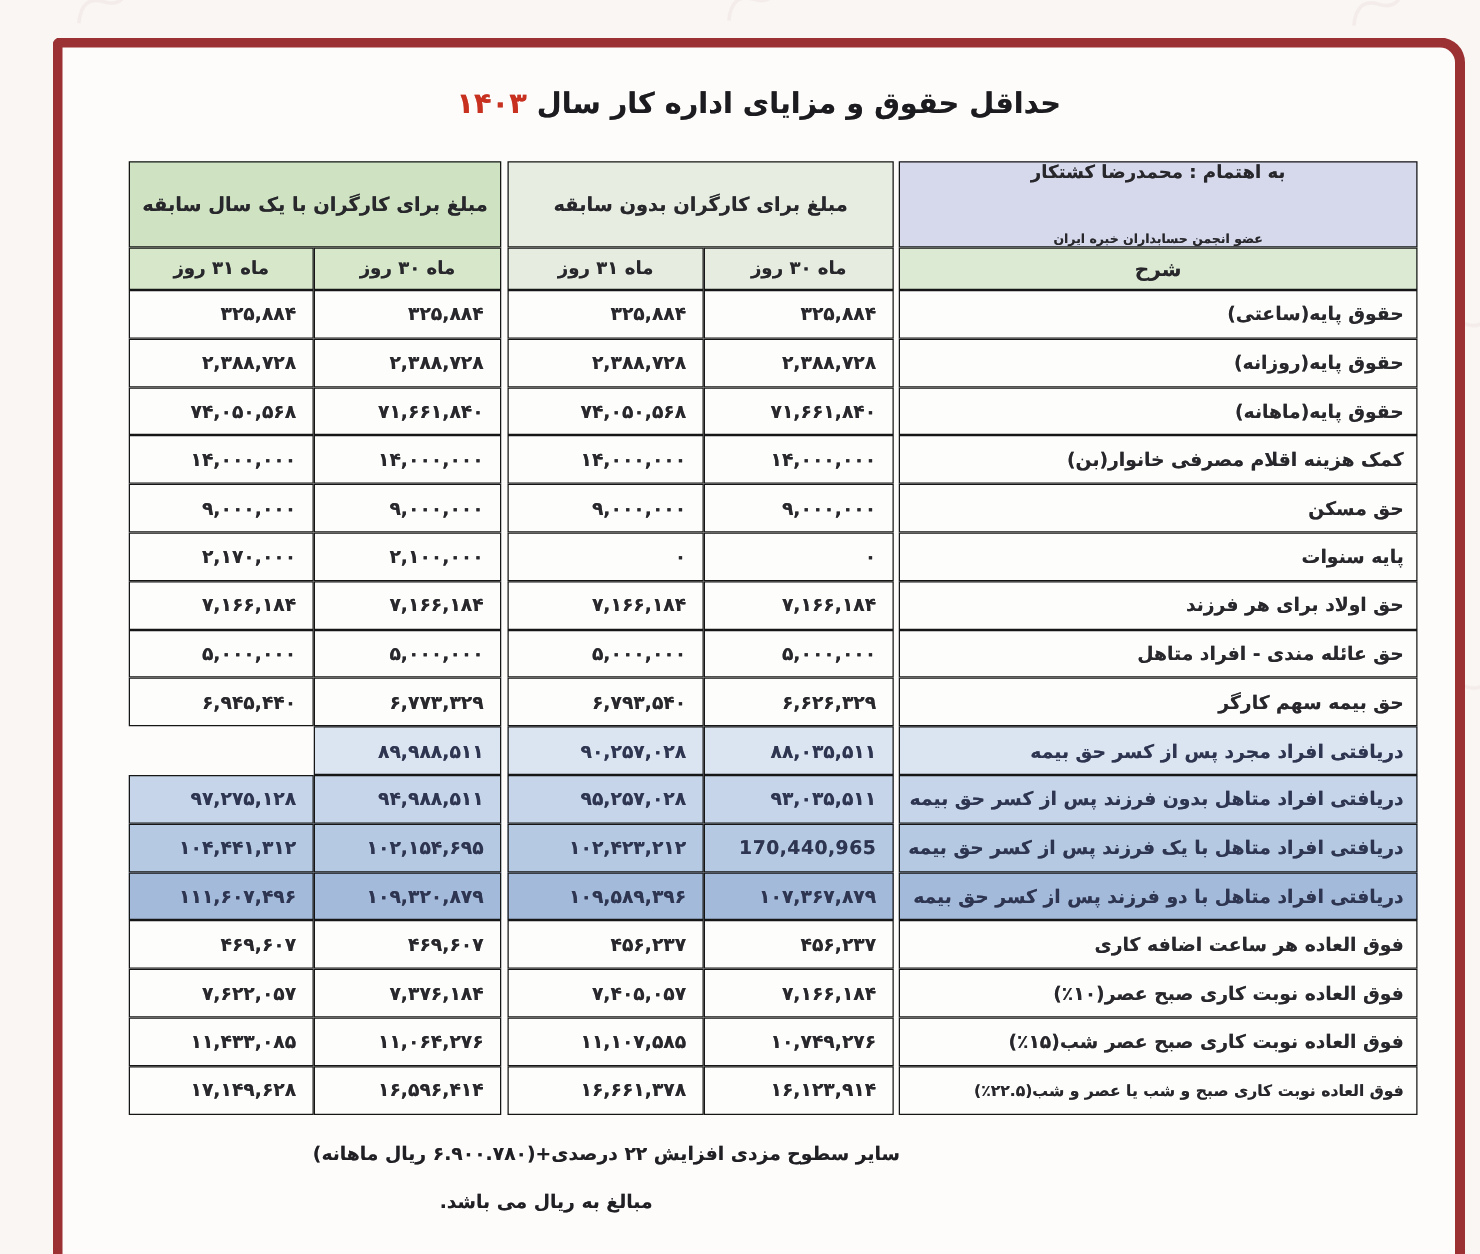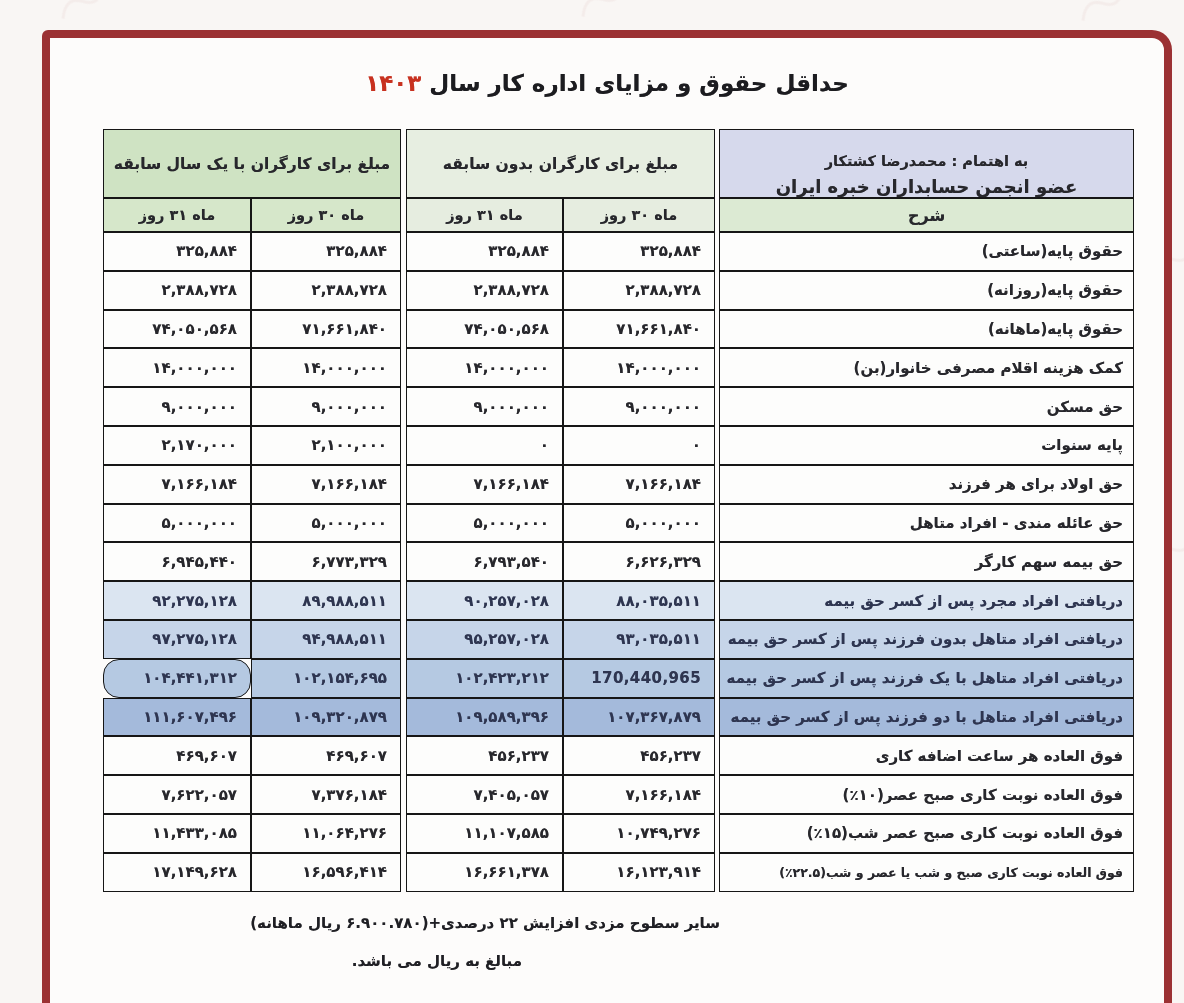--- a/index.html
+++ b/index.html
@@ -13,23 +13,23 @@
          font-size:23px;font-weight:bold;color:#1c1c20;letter-spacing:.2px;
          text-shadow:0 0 .5px rgba(20,20,20,.6);direction:rtl;}
   .title .yr{color:var(--title_year_red,#c8311f);text-shadow:0 0 .5px rgba(180,30,20,.6);}
   .tbl{position:absolute;left:53px;top:91px;display:grid;direction:rtl;
        grid-template-columns:415px 4px 152px 157px 5px 150px 148px;
        grid-template-rows:69px 34px repeat(17,38.8px);}
   .cell{border:1px solid var(--border,#161616);display:flex;align-items:center;
         box-sizing:border-box;color:#27272c;font-weight:bold;
         text-shadow:0 0 .4px rgba(25,25,30,.55);}
   .corner{grid-column:1;grid-row:1;background:var(--corner_bg,#d6d9ec);
-          flex-direction:column;justify-content:flex-end;direction:rtl;}
+          flex-direction:column;justify-content:space-between;direction:rtl;}
   .corner .l1{font-size:14.5px;}
-  .corner .l2{font-size:18px;margin-top:7px;}
+  .corner .l2{font-size:10px;margin-top:7px;}
   .desc-head{grid-column:1;grid-row:2;background:var(--desc_head_bg,#dcead3);
              justify-content:center;font-size:16px;}
   .grp{font-size:15.5px;justify-content:center;text-align:center;}
   .grp.noexp{grid-column:3 / span 2;grid-row:1;background:var(--group_noexp_bg,#e7eee1);}
   .grp.exp{grid-column:6 / span 2;grid-row:1;background:var(--group_exp_bg,#cfe3c3);}
   .sub{grid-row:2;font-size:14.5px;justify-content:center;}
   .sub.noexp{background:var(--sub_noexp_bg,#e6ede0);}
   .sub.exp{background:var(--sub_exp_bg,#d6e7ca);}
   .desc{grid-column:1;background:rgba(253,253,252,.85);font-size:15px;
         justify-content:flex-start;padding-right:10px;direction:rtl;}
@@ -131,31 +131,30 @@
         <div class="cell num" style="grid-area: 10 / 7;">۵,۰۰۰,۰۰۰</div>
         <div class="cell desc" style="grid-area: 11 / 1;">حق بیمه سهم کارگر</div>
         <div class="cell num" style="grid-area: 11 / 3;">۶,۶۲۶,۳۲۹</div>
         <div class="cell num" style="grid-area: 11 / 4;">۶,۷۹۳,۵۴۰</div>
         <div class="cell num" style="grid-area: 11 / 6;">۶,۷۷۳,۳۲۹</div>
         <div class="cell num" style="grid-area: 11 / 7;">۶,۹۴۵,۴۴۰</div>
         <div class="cell desc hl" style="grid-area: 12 / 1; background: rgb(219, 229, 241);">دریافتی افراد مجرد پس از کسر حق بیمه</div>
         <div class="cell num hl" style="grid-area: 12 / 3; background: rgb(219, 229, 241);">۸۸,۰۳۵,۵۱۱</div>
         <div class="cell num hl" style="grid-area: 12 / 4; background: rgb(219, 229, 241);">۹۰,۲۵۷,۰۲۸</div>
         <div class="cell num hl" style="grid-area: 12 / 6; background: rgb(219, 229, 241);">۸۹,۹۸۸,۵۱۱</div>
-        <div class="cell num hl" style="grid-area: 12 / 7; background: rgb(219, 229, 241);">۹۲,۲۷۵,۱۲۸</div>
         <div class="cell desc hl" style="grid-area: 13 / 1; background: rgb(198, 213, 233);">دریافتی افراد متاهل بدون فرزند پس از کسر حق بیمه</div>
         <div class="cell num hl" style="grid-area: 13 / 3; background: rgb(198, 213, 233);">۹۳,۰۳۵,۵۱۱</div>
         <div class="cell num hl" style="grid-area: 13 / 4; background: rgb(198, 213, 233);">۹۵,۲۵۷,۰۲۸</div>
         <div class="cell num hl" style="grid-area: 13 / 6; background: rgb(198, 213, 233);">۹۴,۹۸۸,۵۱۱</div>
         <div class="cell num hl" style="grid-area: 13 / 7; background: rgb(198, 213, 233);">۹۷,۲۷۵,۱۲۸</div>
         <div class="cell desc hl" style="grid-area: 14 / 1; background: rgb(181, 201, 226);">دریافتی افراد متاهل با یک فرزند پس از کسر حق بیمه</div>
         <div class="cell num hl" style="grid-area: 14 / 3; background: rgb(181, 201, 226);">170,440,965</div>
         <div class="cell num hl" style="grid-area: 14 / 4; background: rgb(181, 201, 226);">۱۰۲,۴۲۳,۲۱۲</div>
         <div class="cell num hl" style="grid-area: 14 / 6; background: rgb(181, 201, 226);">۱۰۲,۱۵۴,۶۹۵</div>
-        <div class="cell num hl" style="grid-area: 14 / 7; background: rgb(181, 201, 226); border-radius: 16px;">۱۰۴,۴۴۱,۳۱۲</div>
+        <div class="cell num hl" style="grid-area: 14 / 7; background: rgb(181, 201, 226);">۱۰۴,۴۴۱,۳۱۲</div>
         <div class="cell desc hl" style="grid-area: 15 / 1; background: rgb(164, 186, 219);">دریافتی افراد متاهل با دو فرزند پس از کسر حق بیمه</div>
         <div class="cell num hl" style="grid-area: 15 / 3; background: rgb(164, 186, 219);">۱۰۷,۳۶۷,۸۷۹</div>
         <div class="cell num hl" style="grid-area: 15 / 4; background: rgb(164, 186, 219);">۱۰۹,۵۸۹,۳۹۶</div>
         <div class="cell num hl" style="grid-area: 15 / 6; background: rgb(164, 186, 219);">۱۰۹,۳۲۰,۸۷۹</div>
         <div class="cell num hl" style="grid-area: 15 / 7; background: rgb(164, 186, 219);">۱۱۱,۶۰۷,۴۹۶</div>
         <div class="cell desc" style="grid-area: 16 / 1;">فوق العاده هر ساعت اضافه کاری</div>
         <div class="cell num" style="grid-area: 16 / 3;">۴۵۶,۲۳۷</div>
         <div class="cell num" style="grid-area: 16 / 4;">۴۵۶,۲۳۷</div>
         <div class="cell num" style="grid-area: 16 / 6;">۴۶۹,۶۰۷</div>
         <div class="cell num" style="grid-area: 16 / 7;">۴۶۹,۶۰۷</div>

